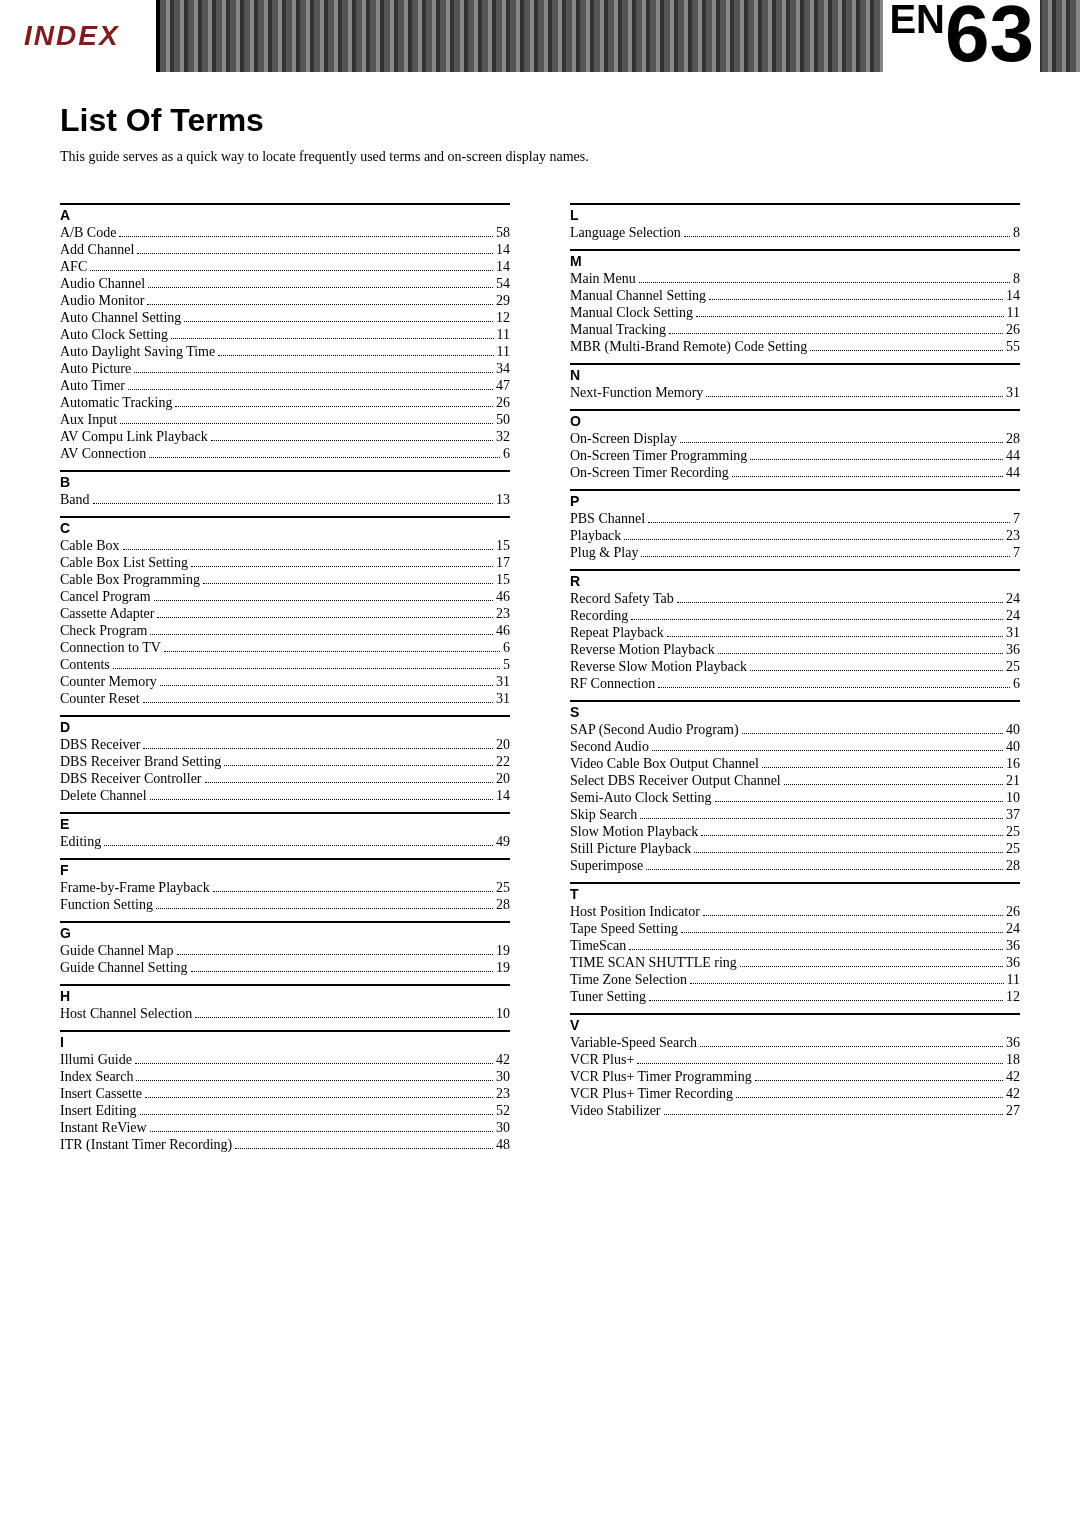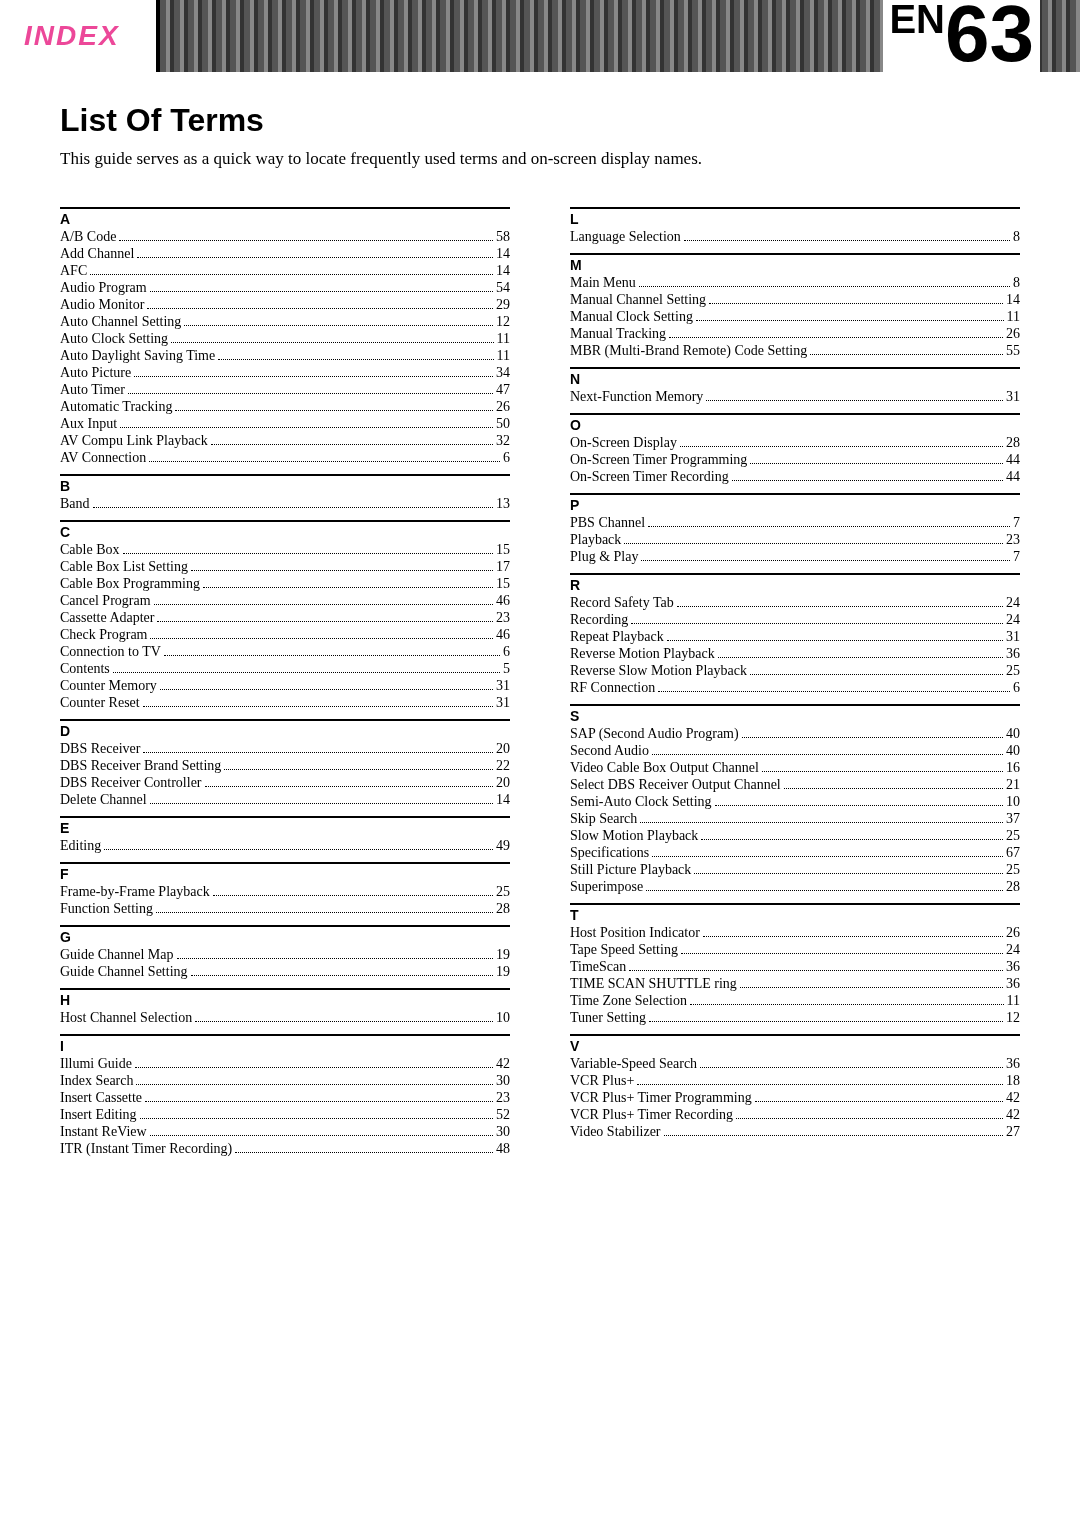--- a/index.html
+++ b/index.html
@@ -16,21 +16,21 @@
     .header {
       display: flex;
       align-items: stretch;
       background: #000000;
       height: 72px;
       position: relative;
       margin-bottom: 30px;
     }
     .header-index {
       background: #ffffff;
-      color: #ec4899;
+      color: #7f1d1d;
       font-family: Arial, sans-serif;
       font-size: 28px;
       font-weight: 900;
       font-style: italic;
       padding: 22px 24px;
       display: flex;
       align-items: center;
       letter-spacing: 2px;
       border-right: 4px solid #000;
       min-width: 160px;
@@ -63,21 +63,21 @@
     
     .page-title {
       font-family: Arial, sans-serif;
       font-size: 32px;
       font-weight: 900;
       margin: 0 60px 10px 60px;
     }
 
     
     .description {
-      font-size: 17px;
+      font-size: 14px;
       margin: 0 60px 30px 60px;
       color: #000;
     }
 
     
     .columns {
       display: flex;
       gap: 0;
       margin: 0 50px;
     }
@@ -164,21 +164,21 @@
         <span class="entry-label">Add Channel</span>
         <span class="entry-dots"></span>
         <span class="entry-page">14</span>
       </div>
       <div class="entry">
         <span class="entry-label">AFC</span>
         <span class="entry-dots"></span>
         <span class="entry-page">14</span>
       </div>
       <div class="entry">
-        <span class="entry-label">Audio Program</span>
+        <span class="entry-label">Audio Channel</span>
         <span class="entry-dots"></span>
         <span class="entry-page">54</span>
       </div>
       <div class="entry">
         <span class="entry-label">Audio Monitor</span>
         <span class="entry-dots"></span>
         <span class="entry-page">29</span>
       </div>
       <div class="entry">
         <span class="entry-label">Auto Channel Setting</span>
@@ -530,25 +530,20 @@
       </div>
       <div class="entry">
         <span class="entry-label">Skip Search</span>
         <span class="entry-dots"></span>
         <span class="entry-page">37</span>
       </div>
       <div class="entry">
         <span class="entry-label">Slow Motion Playback</span>
         <span class="entry-dots"></span>
         <span class="entry-page">25</span>
-      </div>
-      <div class="entry">
-        <span class="entry-label">Specifications</span>
-        <span class="entry-dots"></span>
-        <span class="entry-page">67</span>
       </div>
       <div class="entry">
         <span class="entry-label">Still Picture Playback</span>
         <span class="entry-dots"></span>
         <span class="entry-page">25</span>
       </div>
       <div class="entry">
         <span class="entry-label">Superimpose</span>
         <span class="entry-dots"></span>
         <span class="entry-page">28</span>

